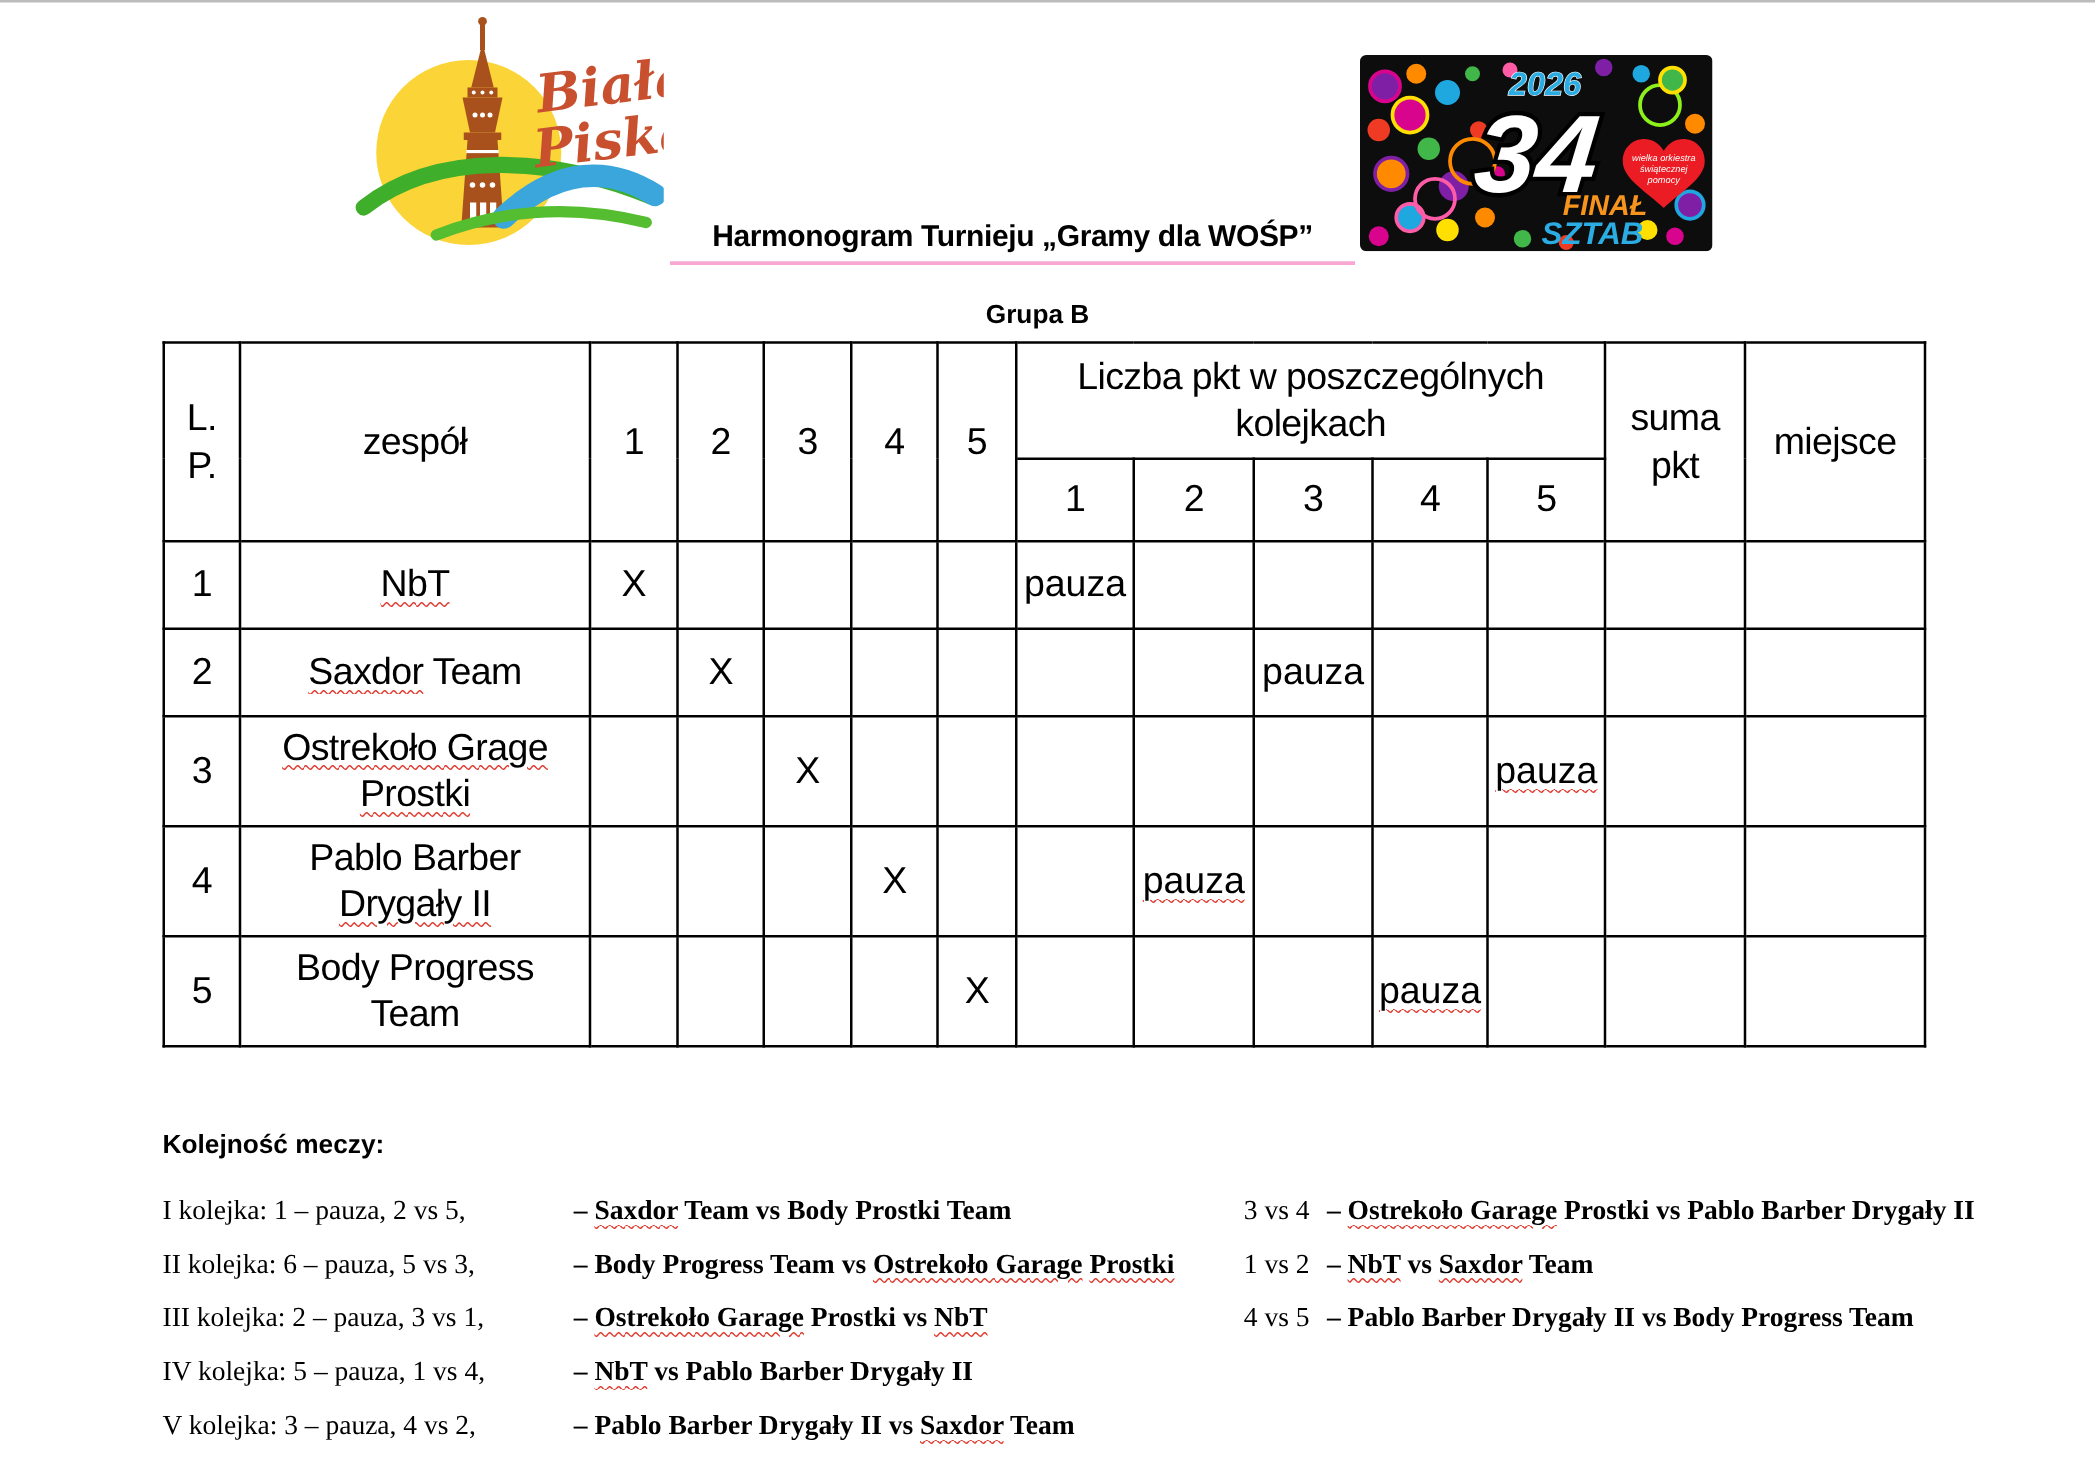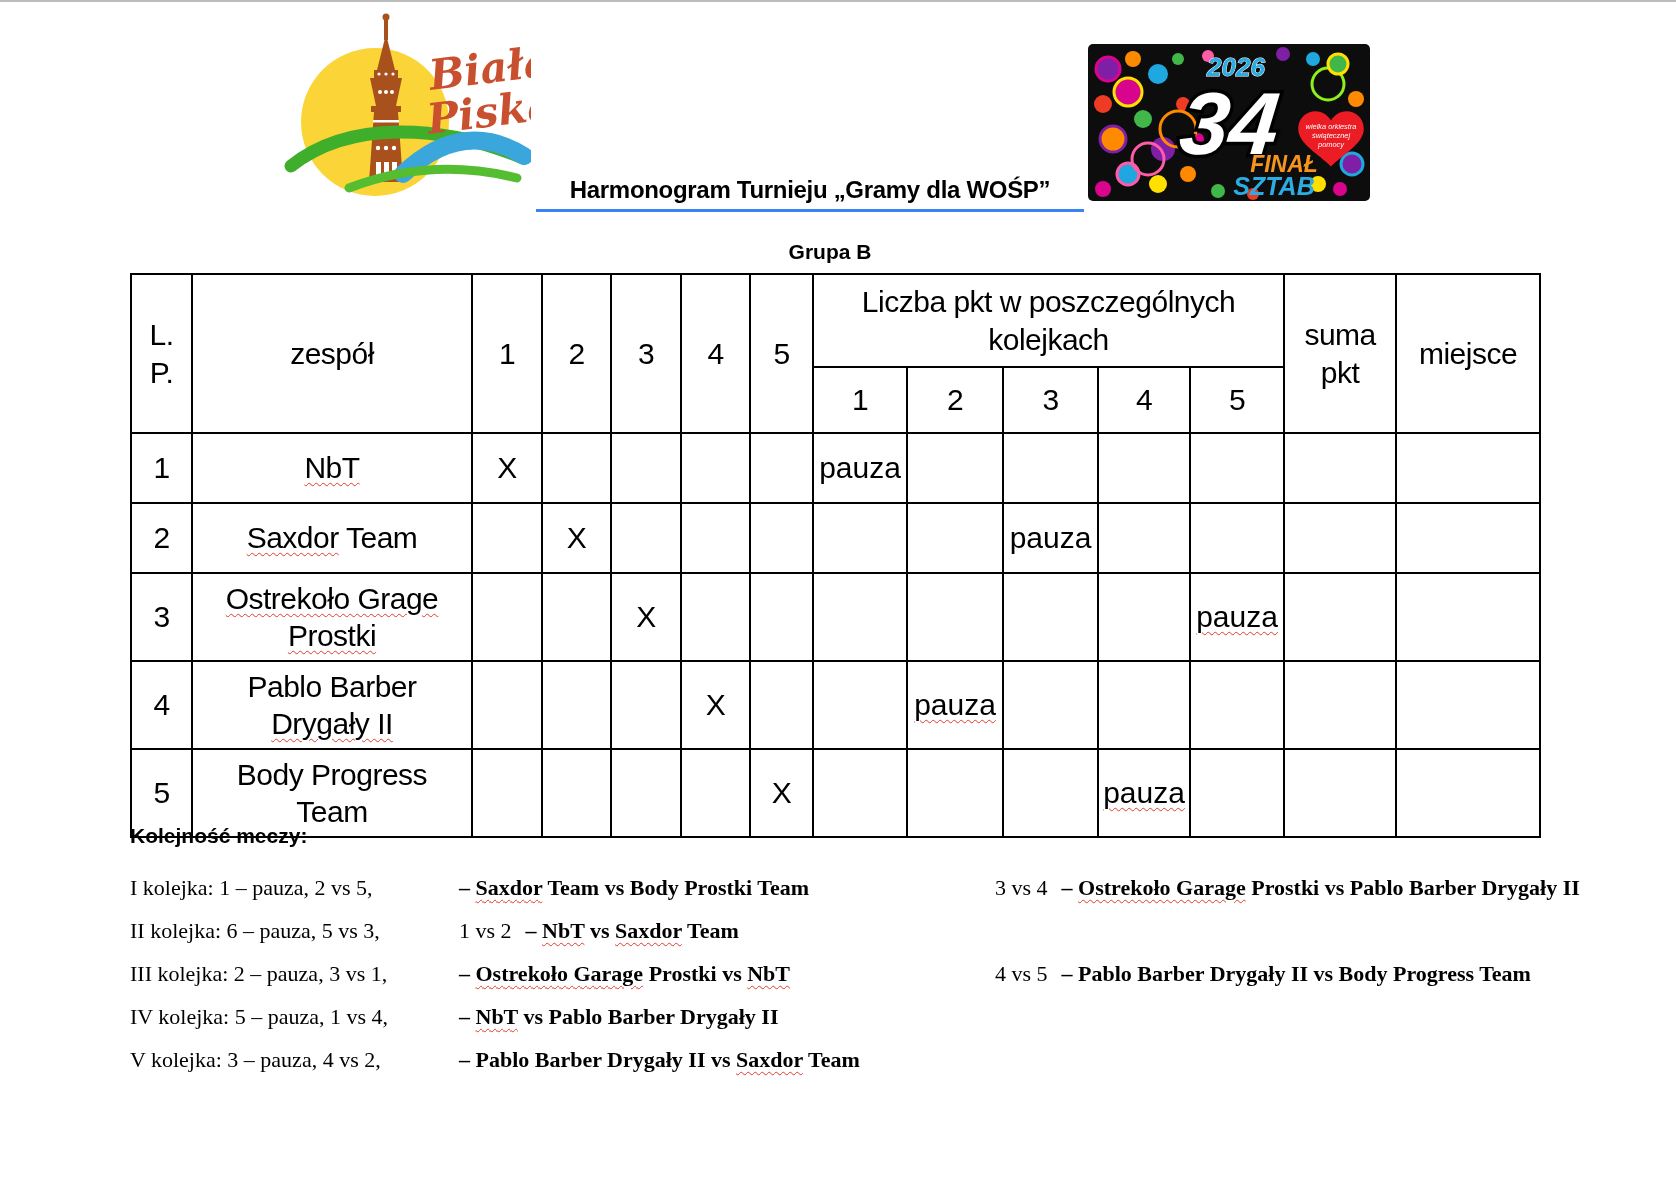--- a/index.html
+++ b/index.html
@@ -9,21 +9,21 @@
   }
   .topline{position:absolute;left:0;top:0;width:1676px;height:2px;background:#bcbcbc;}
 
   
   .logo-bp{position:absolute;left:283px;top:8px;width:248px;height:196px;}
   .logo-wosp{position:absolute;left:1088px;top:44px;width:282px;height:134px;text-align:right;}
 
   
   .doc-title{
     position:absolute;left:536px;top:176px;width:548px;text-align:center;
-    font-weight:bold;font-size:24px;border-bottom:3px solid #3b82f6;padding-bottom:5px;
+    font-weight:bold;font-size:24px;border-bottom:3px solid #f9a8d4;padding-bottom:5px;
     letter-spacing:-0.3px;
   }
   .doc-subtitle{
     position:absolute;left:536px;top:240px;width:588px;text-align:center;
     font-weight:bold;font-size:21px;
   }
   .doc-subtitle span{text-decoration-thickness:2px;}
 
   
   table.grp{
@@ -38,21 +38,21 @@
   tr.r-s{height:70px;} tr.r-l{height:88px;}
   td.pz{font-size:19px;letter-spacing:0;}
 
   .sq{
     text-decoration-line:underline;text-decoration-style:wavy;
     text-decoration-color:#e03a2f;text-decoration-thickness:1px;
     text-underline-offset:4px;
   }
 
   
-  .sched{position:absolute;left:130px;top:824px;width:1520px;}
+  .sched{position:absolute;left:130px;top:904px;width:1520px;}
   .sched-heading{font-weight:bold;font-size:21px;margin:0 0 27px 0;}
   .sched-row{
     display:grid;grid-template-columns:313px minmax(520px,max-content) auto;
     align-items:baseline;height:43px;
     font-family:"Liberation Serif",serif;font-size:22px;white-space:nowrap;gap:16px;
   }
   .sched-row .m{font-weight:bold;}
   .sched-row .mid{margin-right:14px;}
 </style>
 </head>
@@ -285,20 +285,21 @@
   <p class="sched-heading">Kolejność meczy:</p>
 
   <div class="sched-row">
     <span>I kolejka: 1 – pauza, 2 vs 5,</span>
     <span class="m"><span>– </span><span class="sq">Saxdor</span><span> Team vs Body Prostki Team</span></span>
     <span><span class="mid">3 vs 4</span><span class="m"><span>– </span><span class="sq">Ostrekoło Garage</span><span> Prostki vs Pablo Barber Drygały II</span></span></span>
   </div>
 
   <div class="sched-row">
     <span>II kolejka: 6 – pauza, 5 vs 3,</span>
+    <span class="m"><span>– Body Progress Team vs </span><span class="sq">Ostrekoło Garage</span><span> </span><span class="sq">Prostki</span></span>
     <span><span class="mid">1 vs 2</span><span class="m"><span>– </span><span class="sq">NbT</span><span> vs </span><span class="sq">Saxdor</span><span> Team</span></span></span>
   </div>
 
   <div class="sched-row">
     <span>III kolejka: 2 – pauza, 3 vs 1,</span>
     <span class="m"><span>– </span><span class="sq">Ostrekoło Garage</span><span> Prostki vs </span><span class="sq">NbT</span></span>
     <span><span class="mid">4 vs 5</span><span class="m"><span>–  Pablo Barber Drygały II vs Body Progress Team</span></span></span>
   </div>
 
   <div class="sched-row">

